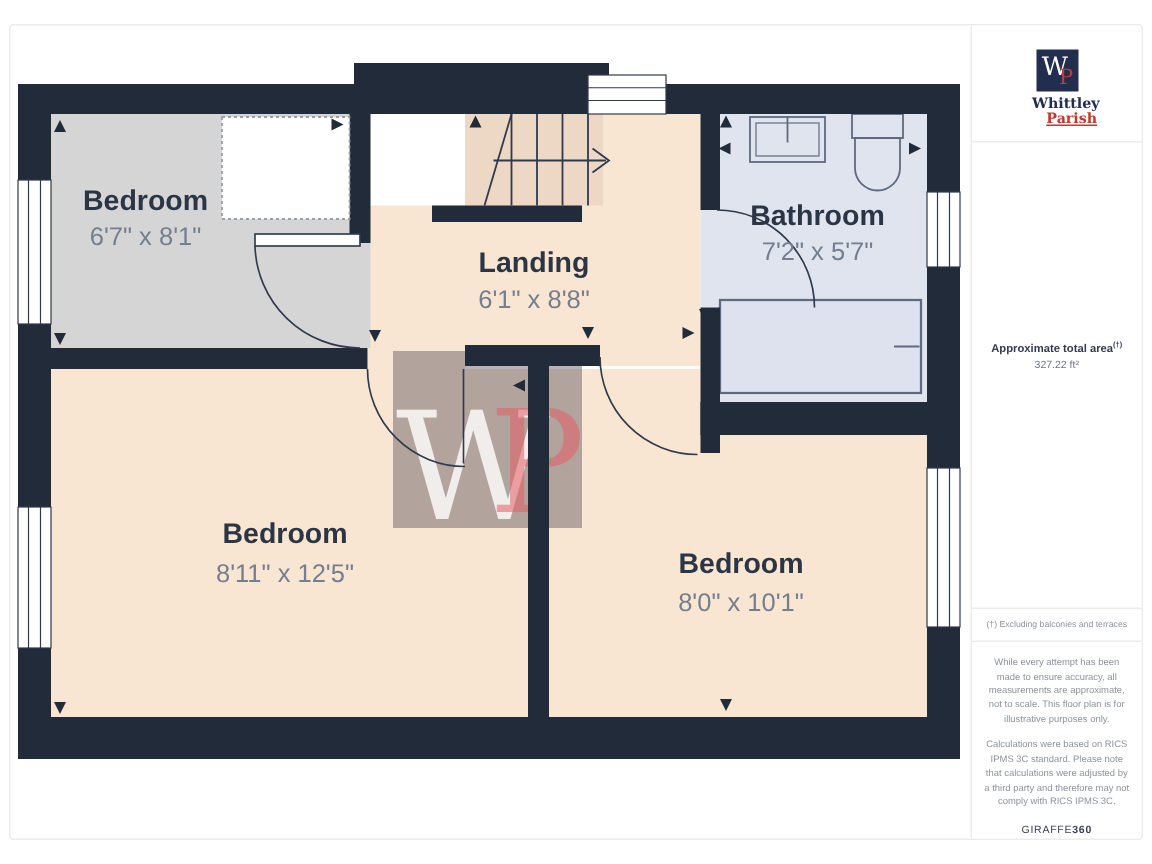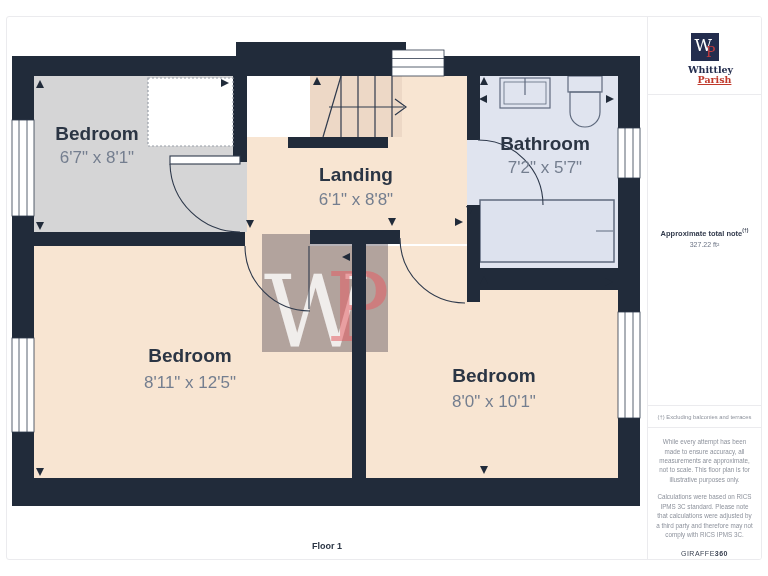--- a/index.html
+++ b/index.html
@@ -173,37 +173,36 @@
         <text class="rname" x="356" y="181">Landing</text>
         <text class="rdims" x="356" y="205">6'1" x 8'8"</text>
         <text class="rname" x="545" y="150">Bathroom</text>
         <text class="rdims" x="545" y="173">7'2" x 5'7"</text>
         <text class="rname" x="190" y="362">Bedroom</text>
         <text class="rdims" x="190" y="388">8'11" x 12'5"</text>
         <text class="rname" x="494" y="382">Bedroom</text>
         <text class="rdims" x="494" y="407">8'0" x 10'1"</text>
       </g>
     </svg>
-    <div class="floor-label">Floor 1</div>
   </div>
 
   <div class="sidebar">
     <div class="sec-logo">
       <div class="logo-square">
         <span class="lw">W</span>
         <span class="lp">P</span>
       </div>
       <div class="brand">
         <span class="b1">Whittley</span>
         <span class="b2">Parish</span>
       </div>
     </div>
     <div class="sec-area">
       <div class="area-label">
-        <span>Approximate total note</span><sup>(†)</sup>
+        <span>Approximate total area</span><sup>(†)</sup>
       </div>
       <div class="area-value">327.22 ft²</div>
     </div>
     <div class="sec-footnote">(†) Excluding balconies and terraces</div>
     <div class="sec-disclaimer">
       <p>While every attempt has been made to ensure accuracy, all measurements are approximate, not to scale. This floor plan is for illustrative purposes only.</p>
       <p>Calculations were based on RICS IPMS 3C standard. Please note that calculations were adjusted by a third party and therefore may not comply with RICS IPMS 3C.</p>
       <div class="provider">
         <span class="pv1">GIRAFFE</span><span class="pv2">360</span>
       </div>

